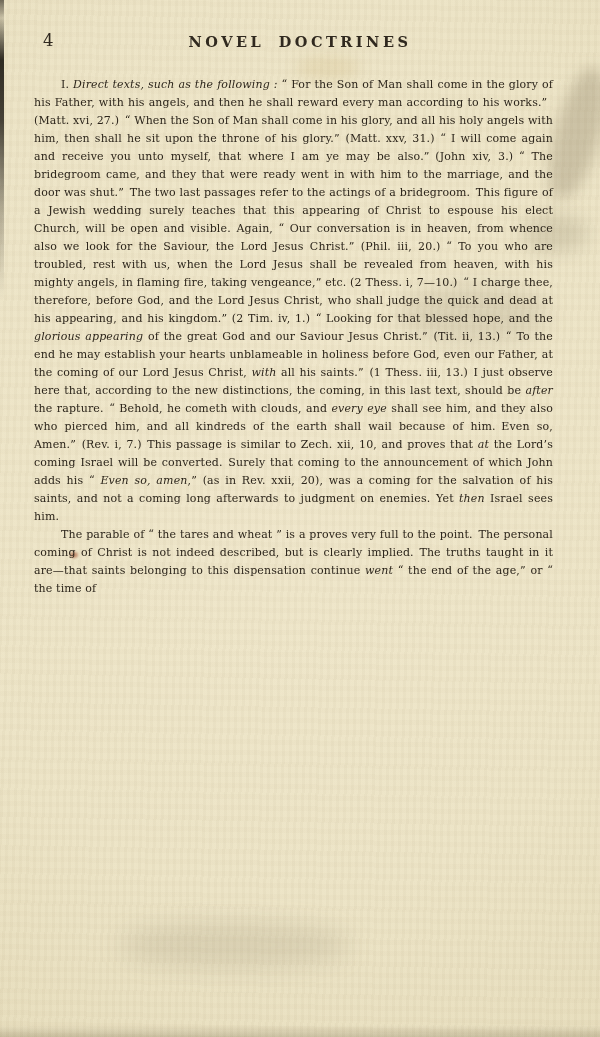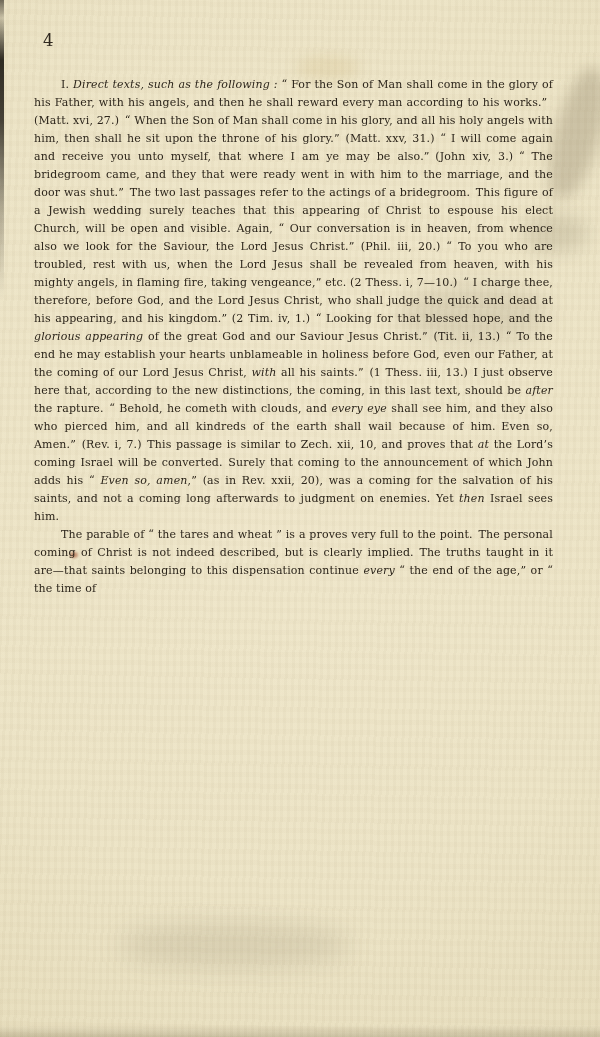--- a/index.html
+++ b/index.html
@@ -77,19 +77,20 @@
   <div class="edge-left"></div>
   <div class="ghost ghost-1"></div>
   <div class="ghost ghost-2"></div>
   <div class="ghost ghost-3"></div>
   <div class="ghost ghost-4"></div>
   <div class="ghost ghost-5"></div>
   <div class="stain-red"></div>
   <div class="bottom-edge"></div>
 
   <span class="page-num">4</span>
+  <div class="running-head">NOVEL DOCTRINES</div>
 
   <div class="text-block">
       <p class="body-para"><span class="seg">I. </span><span class="seg it">Direct texts, such as the following : </span><span class="seg">“ For the Son of Man shall come in the glory of his Father, with his angels, and then he shall reward every man according to his works.” (Matt. xvi, 27.) “ When the Son of Man shall come in his glory, and all his holy angels with him, then shall he sit upon the throne of his glory.” (Matt. xxv, 31.) “ I will come again and receive you unto myself, that where I am ye may be also.” (John xiv, 3.) “ The bridegroom came, and they that were ready went in with him to the marriage, and the door was shut.” The two last passages refer to the actings of a bridegroom. This figure of a Jewish wedding surely teaches that this appearing of Christ to espouse his elect Church, will be open and visible. Again, “ Our conversation is in heaven, from whence also we look for the Saviour, the Lord Jesus Christ.” (Phil. iii, 20.) “ To you who are troubled, rest with us, when the Lord Jesus shall be revealed from heaven, with his mighty angels, in flaming fire, taking vengeance,” etc. (2 Thess. i, 7—10.) “ I charge thee, therefore, before God, and the Lord Jesus Christ, who shall judge the quick and dead at his appearing, and his kingdom.” (2 Tim. iv, 1.) “ Looking for that blessed hope, and the </span><span class="seg it">glorious appearing</span><span class="seg"> of the great God and our Saviour Jesus Christ.” (Tit. ii, 13.) “ To the end he may establish your hearts unblameable in holiness before God, even our Father, at the coming of our Lord Jesus Christ, </span><span class="seg it">with</span><span class="seg"> all his saints.” (1 Thess. iii, 13.) I just observe here that, according to the new distinctions, the coming, in this last text, should be </span><span class="seg it">after</span><span class="seg"> the rapture. “ Behold, he cometh with clouds, and </span><span class="seg it">every eye</span><span class="seg"> shall see him, and they also who pierced him, and all kindreds of the earth shall wail because of him. Even so, Amen.” (Rev. i, 7.) This passage is similar to Zech. xii, 10, and proves that </span><span class="seg it">at</span><span class="seg"> the Lord’s coming Israel will be converted. Surely that coming to the announcement of which John adds his “ </span><span class="seg it">Even so, amen</span><span class="seg">,” (as in Rev. xxii, 20), was a coming for the salvation of his saints, and not a coming long afterwards to judgment on enemies. Yet </span><span class="seg it">then</span><span class="seg"> Israel sees him.</span></p>
-      <p class="body-para"><span class="seg">The parable of “ the tares and wheat ” is a proves very full to the point. The personal coming of Christ is not indeed described, but is clearly implied. The truths taught in it are—that saints belonging to this dispensation continue </span><span class="seg it">every</span><span class="seg"> “ the end of the age,” or “ the time of</span></p>
+      <p class="body-para"><span class="seg">The parable of “ the tares and wheat ” is a proves very full to the point. The personal coming of Christ is not indeed described, but is clearly implied. The truths taught in it are—that saints belonging to this dispensation continue </span><span class="seg it">went</span><span class="seg"> “ the end of the age,” or “ the time of</span></p>
     </div>
 
 </div>
 
 </body></html>

